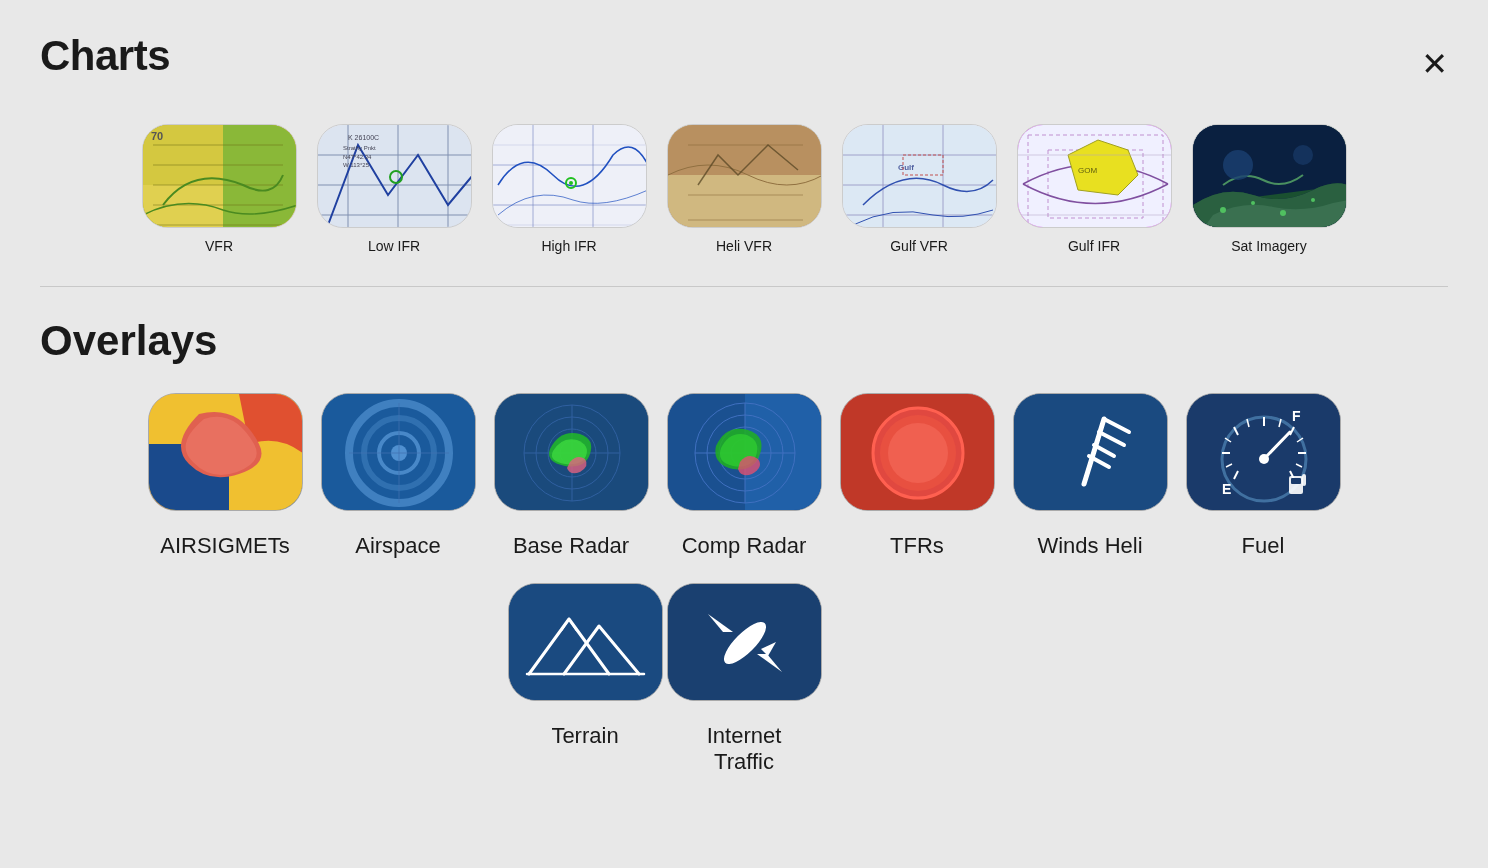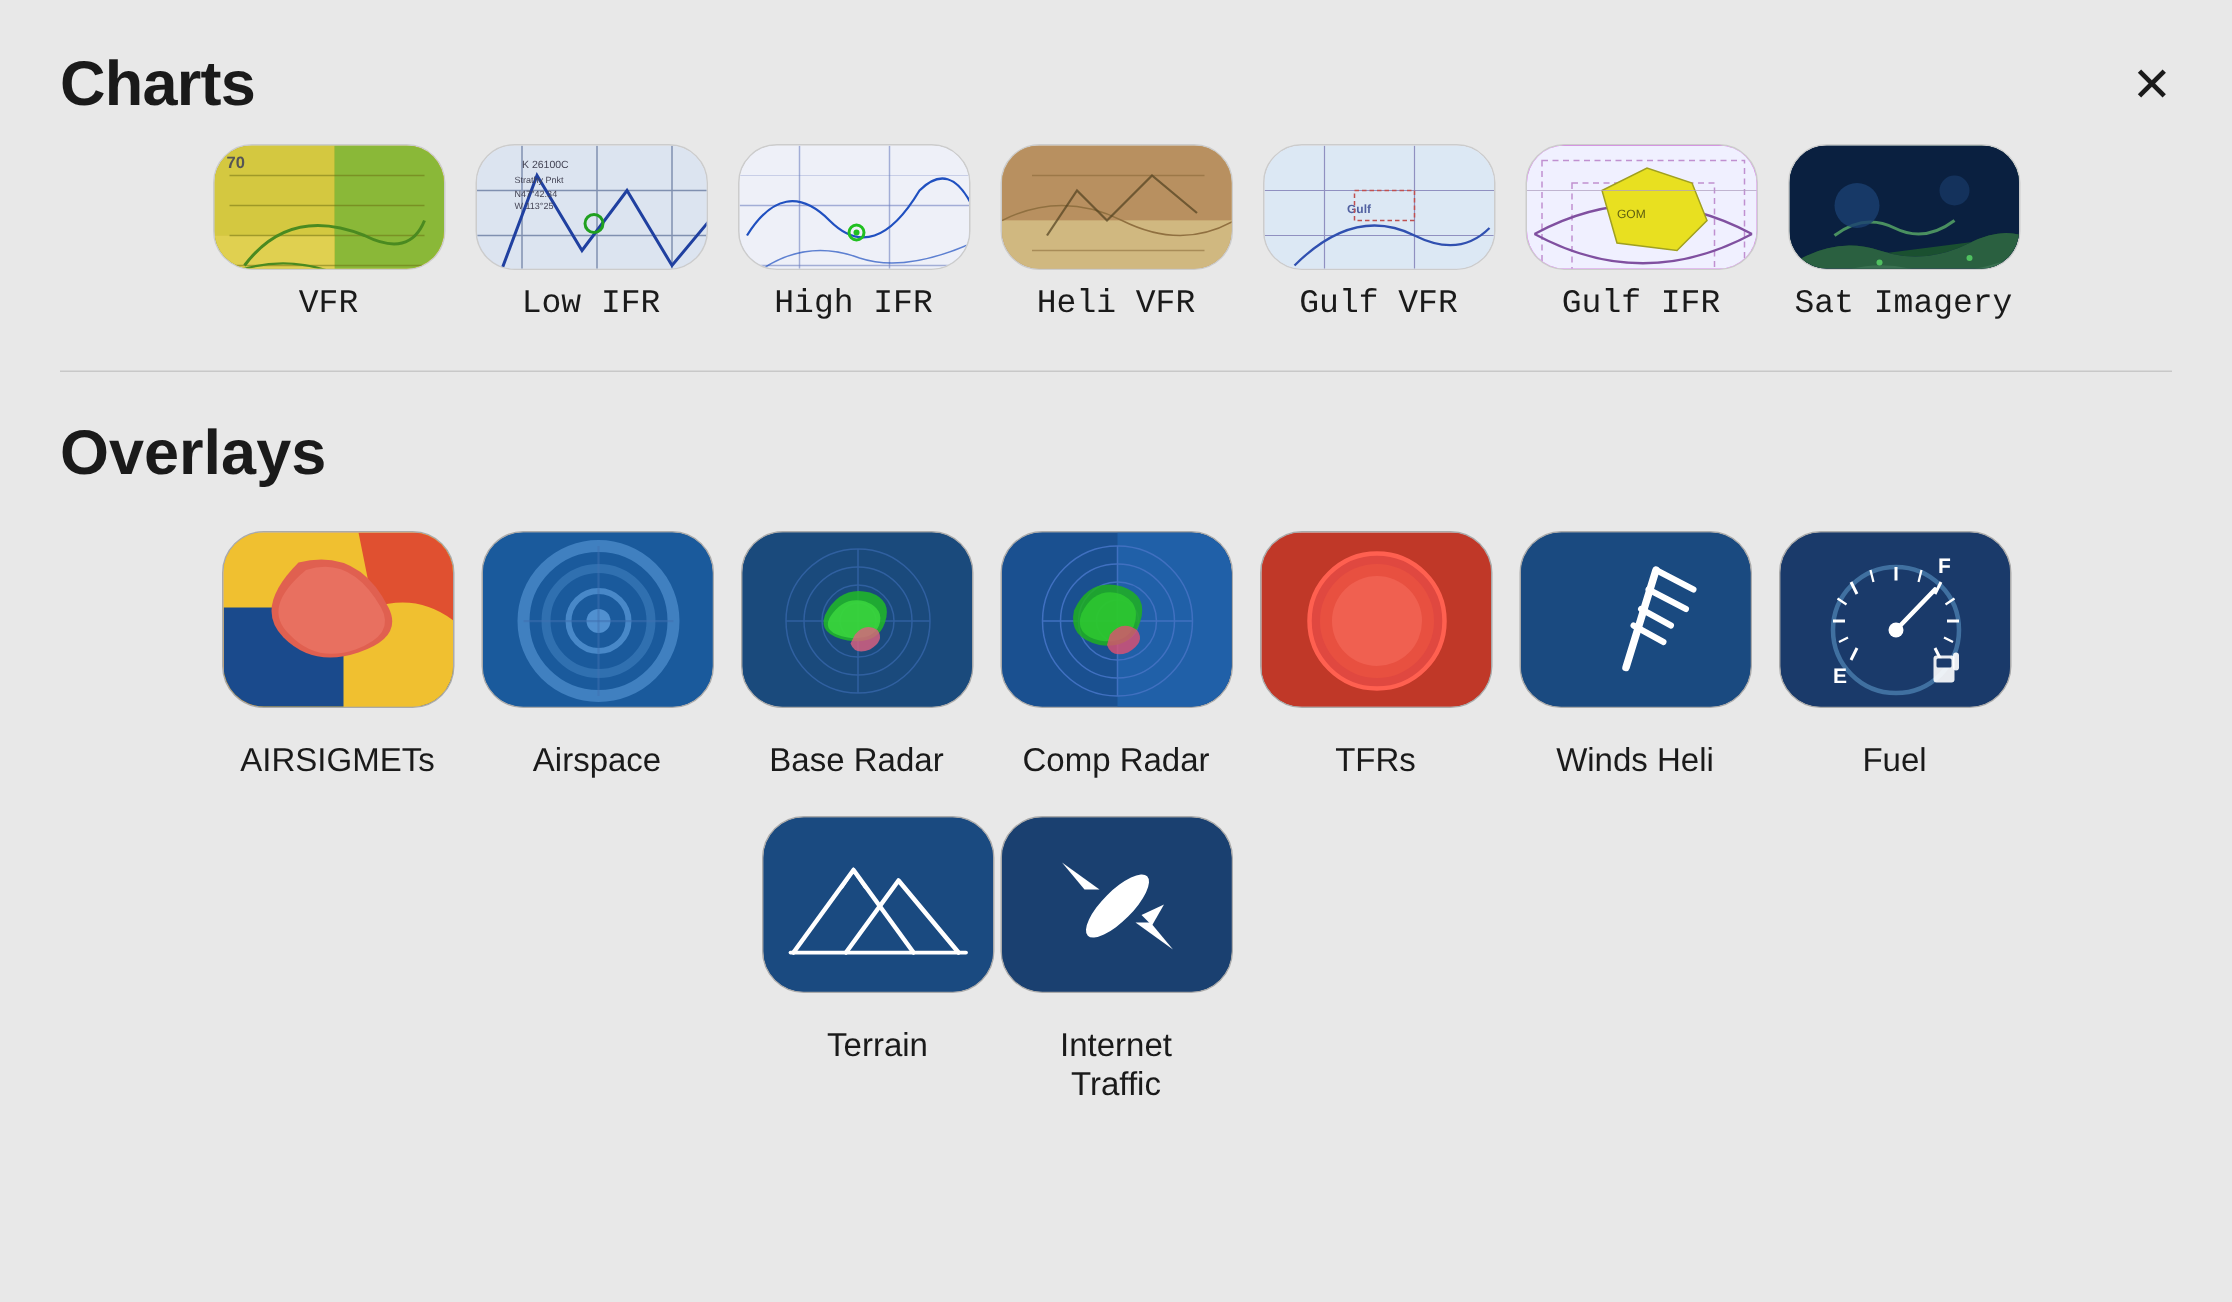--- a/index.html
+++ b/index.html
@@ -13,22 +13,22 @@
     }
     .container {
       width: 100%;
       height: 100%;
       padding: 32px 40px 32px 40px;
       position: relative;
     }
     .header {
       display: flex;
       justify-content: space-between;
-      align-items: center;
-      margin-bottom: 16px;
+      align-items: flex-end;
+      margin-bottom: 44px;
     }
     .title {
       font-size: 42px;
       font-weight: 700;
       letter-spacing: -0.5px;
     }
     .close-btn {
       font-size: 32px;
       cursor: pointer;
       color: #1a1a1a;
@@ -47,32 +47,31 @@
     }
     .chart-item {
       display: flex;
       flex-direction: column;
       align-items: center;
       gap: 10px;
       cursor: pointer;
     }
     .chart-icon {
       width: 155px;
-      height: 84px;
+      height: 104px;
       border-radius: 26px;
       border: 1.5px solid #ccc;
       overflow: hidden;
       background: #f0f0f0;
       position: relative;
     }
     .chart-label {
-      font-size: 22px;
+      font-size: 14px;
       color: #1a1a1a;
       text-align: right;
-      font-family: Liberation Mono, monospace;
     }
     .divider {
       border: none;
       border-top: 1px solid #c8c8c8;
       margin-bottom: 30px;
     }
     .overlays-title {
       font-size: 42px;
       font-weight: 700;
       margin-bottom: 28px;

